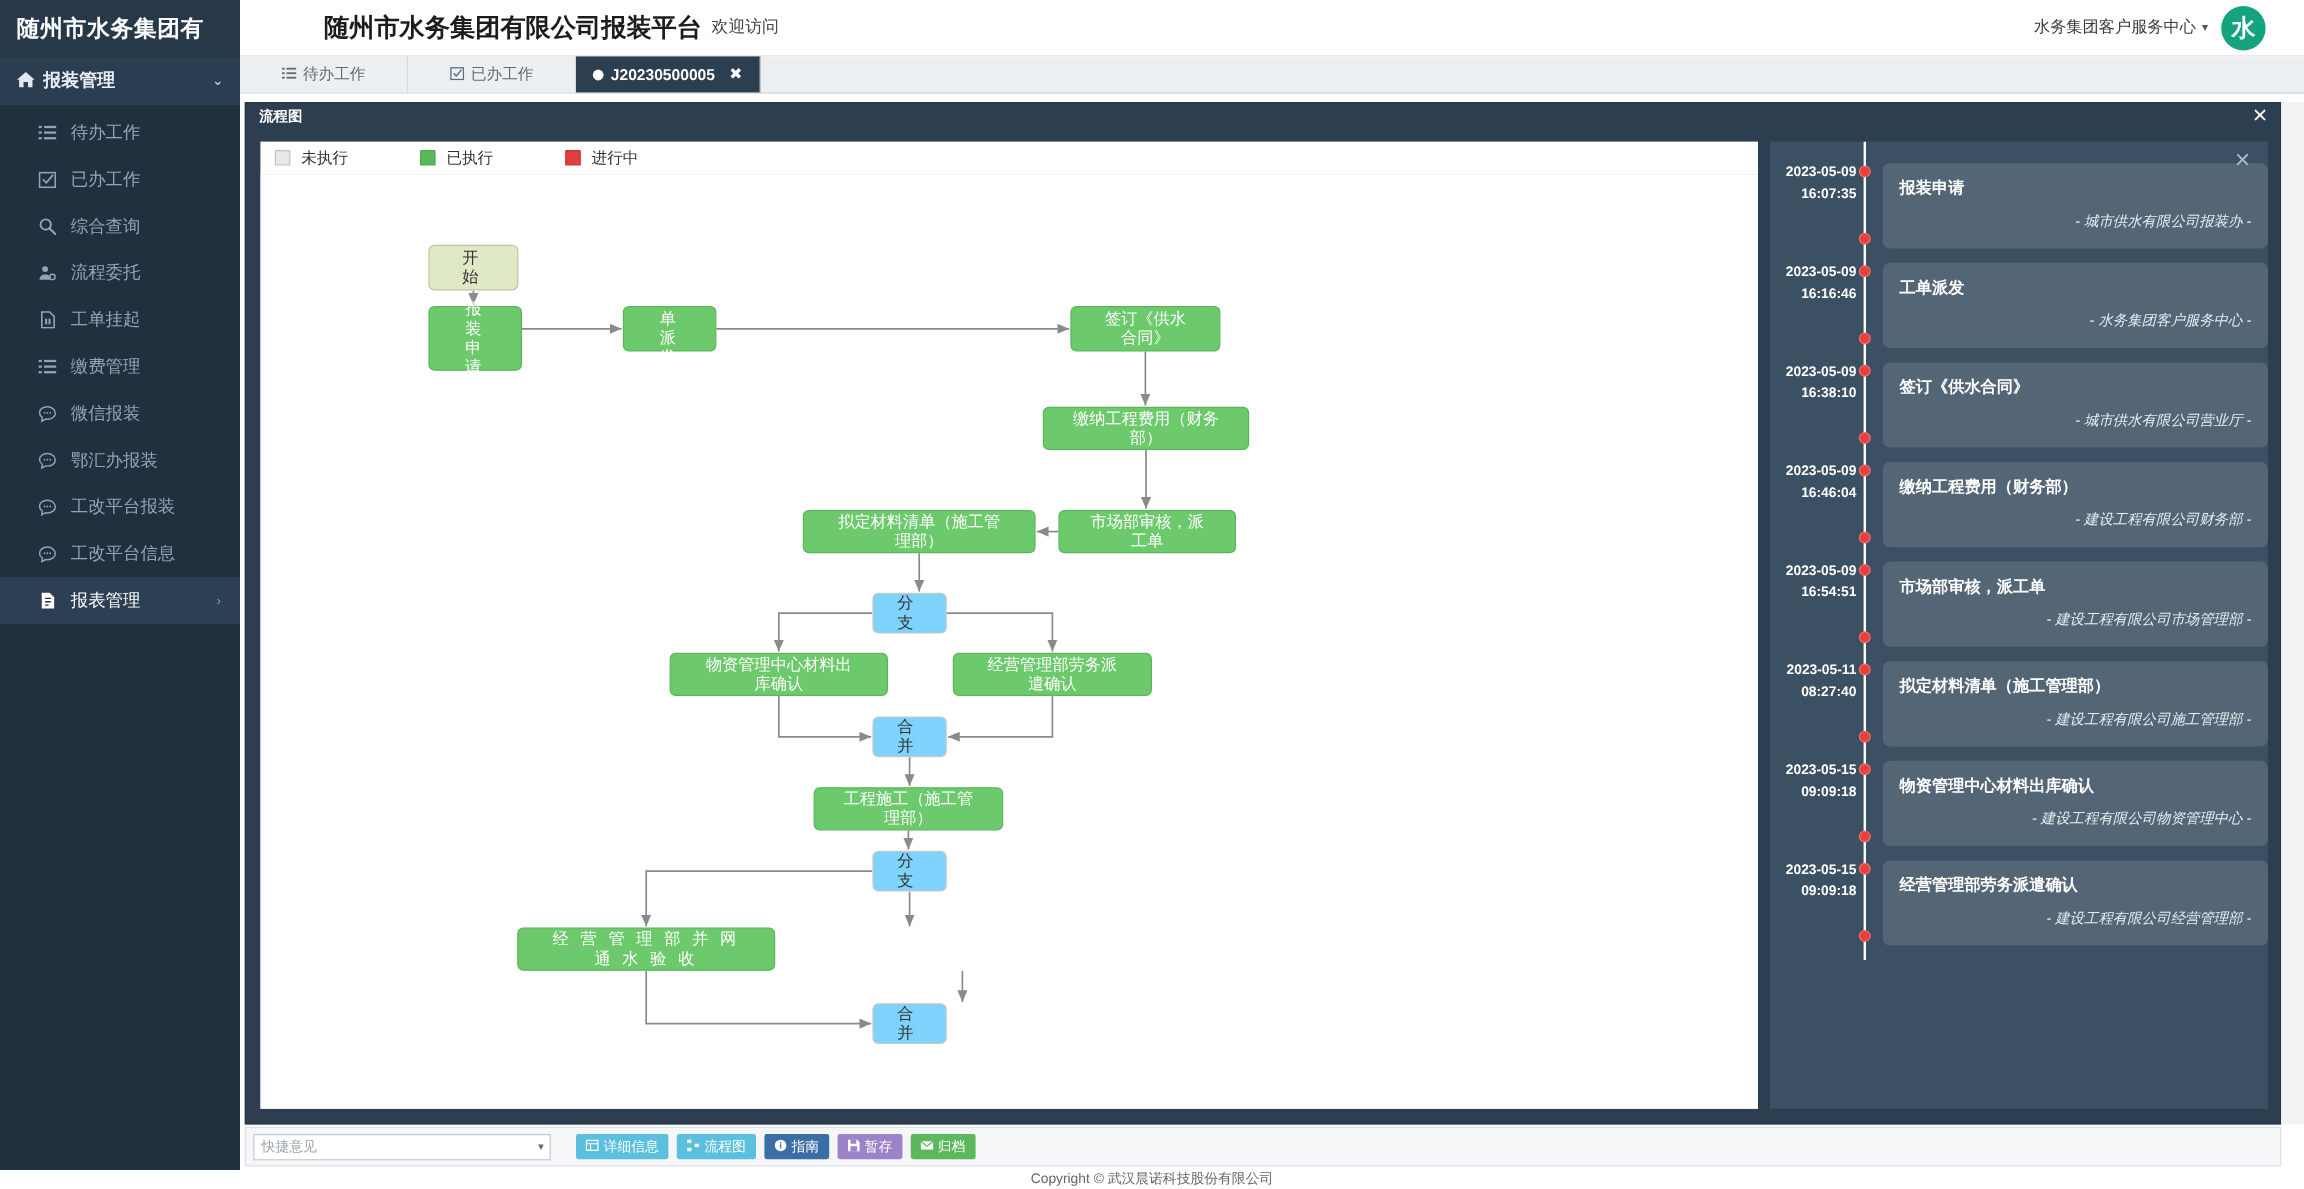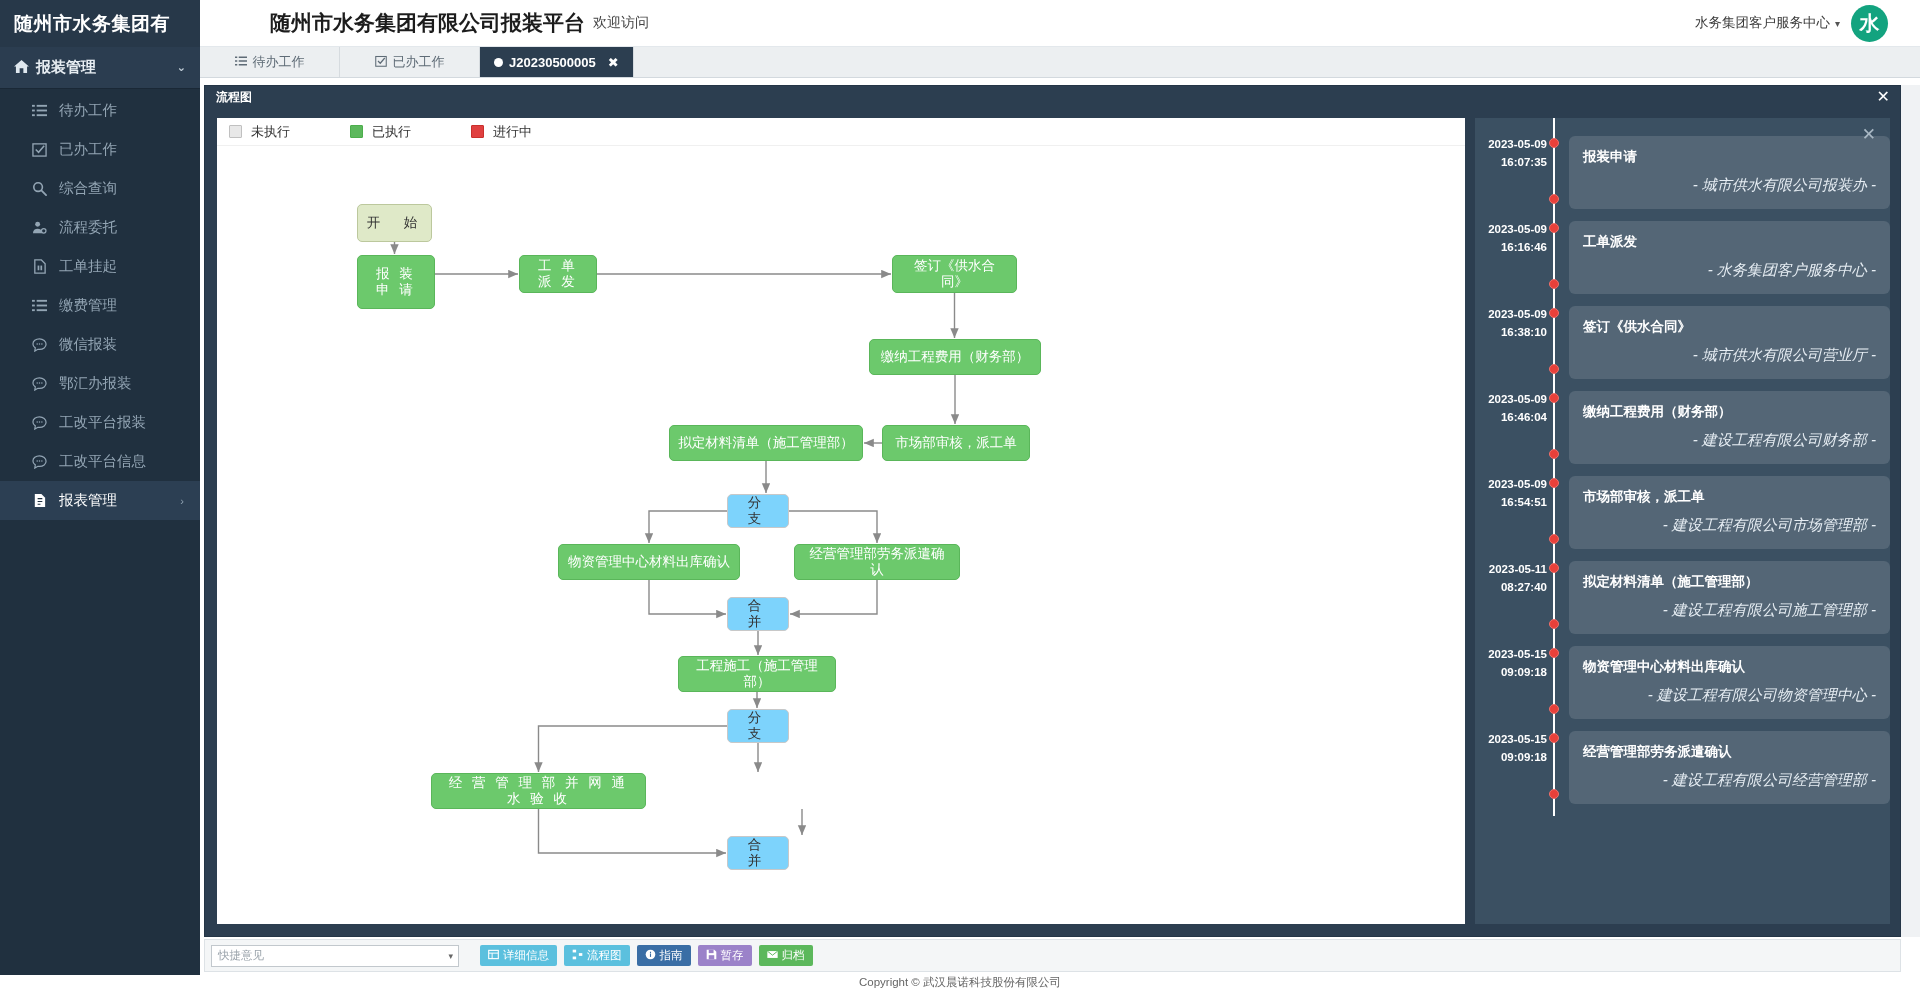--- a/index.html
+++ b/index.html
@@ -169,21 +169,21 @@
 
   .canvas { position: relative; width: 1248px; height: 778px; background: #fff; }
 
   .node {
     position: absolute;
     display: flex; align-items: center; justify-content: center;
     text-align: center;
     border-radius: 5px;
     font-size: 13.5px;
     line-height: 1.2;
-    padding: 0 8px;
+    padding: 0 24px;
   }
   .node.green {
     background: #6cc96c; border: 1px solid #5ab65a; color: #ffffff;
   }
   .node.start {
     background: #dfe9c8; border: 1px solid #bcc89d; color: #333333;
     letter-spacing: 5px;
   }
   .node.gate {
     background: #7dd3fc; border: 1px solid #c8c8c8; color: #333333;
@@ -237,21 +237,21 @@
     background: rgba(255,255,255,0.13);
     border-radius: 6px;
     padding: 12px 14px 14px 14px;
     min-height: 62px;
   }
   .tl-card .c-title {
     color: #ffffff; font-size: 13.5px; font-weight: bold;
     margin-bottom: 10px;
   }
   .tl-card .c-sub {
-    color: #e6edf3; font-size: 15px; font-style: italic;
+    color: #e6edf3; font-size: 12px; font-style: italic;
     text-align: right;
   }
 
   
   .bottombar {
     position: absolute; left: 204px; top: 939px;
     width: 1697px; height: 33px;
     background: #f4f6f7;
     border: 1px solid #dde2e6;
     display: flex; align-items: center;

